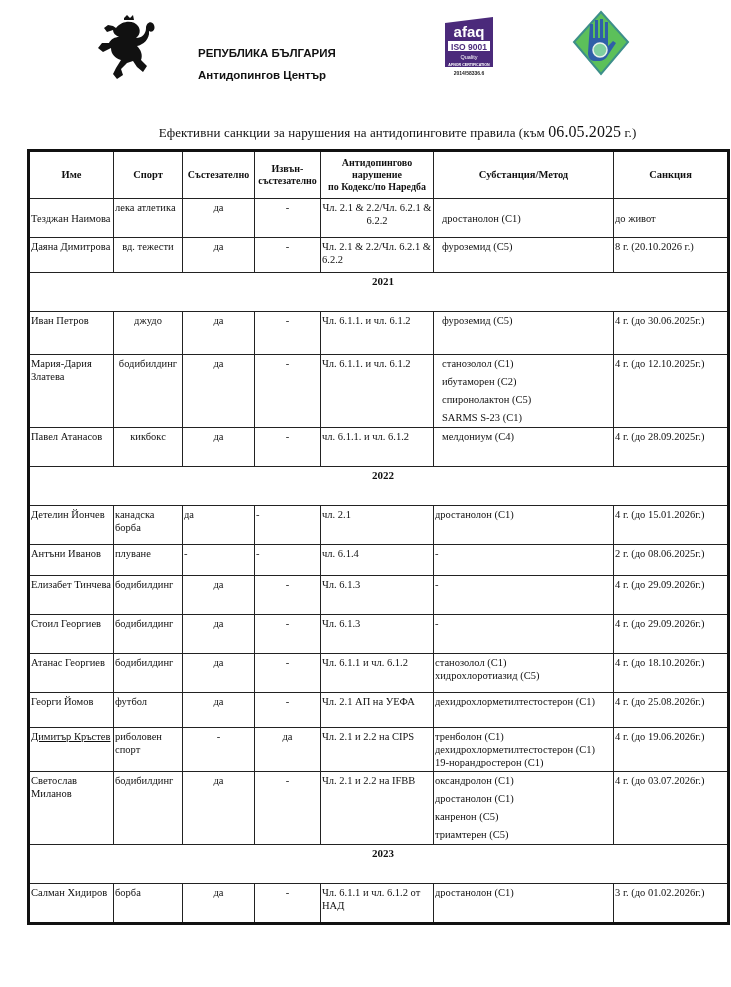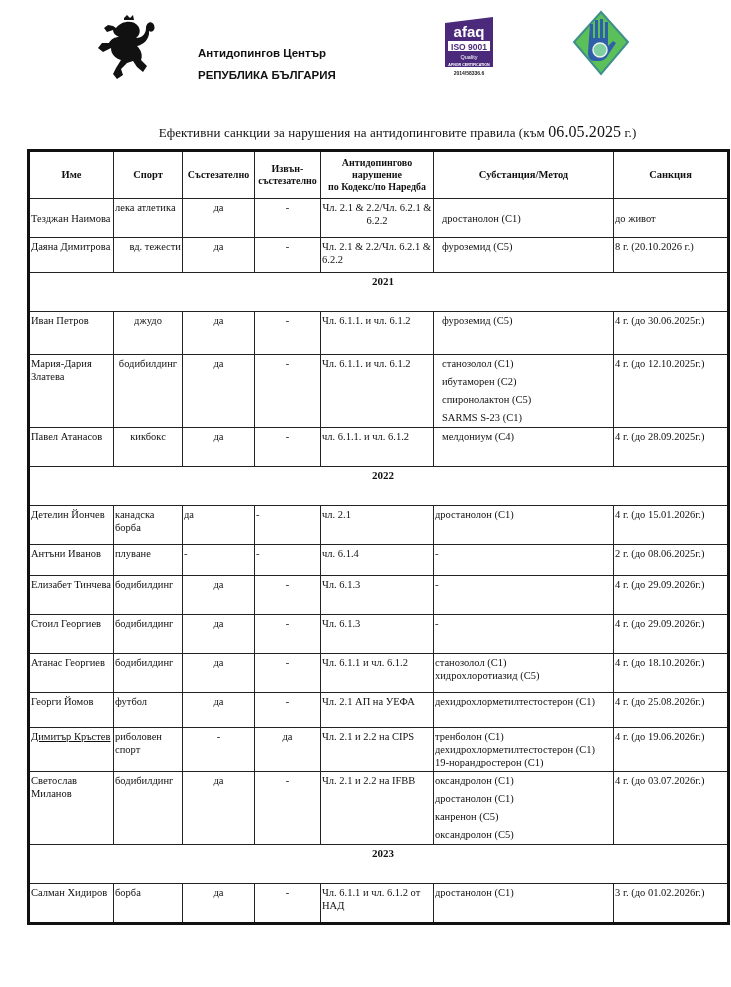--- a/index.html
+++ b/index.html
@@ -21,22 +21,22 @@
 </style>
 </head>
 <body>
 
 <div class="header">
   <svg class="coat" viewBox="0 0 64 72">
     <path d="M30 4 l3 -3 l3 3 l3 -3 l1 5 l-10 0 z" fill="#111"></path>
     <path d="M22 14 c6 -8 18 -8 22 -2 c3 4 2 9 -2 12 c6 0 10 -4 10 -10 c0 -6 6 -8 8 -3 c2 5 -2 8 -5 6 c1 8 -6 14 -12 15 c4 4 6 9 4 14 l6 6 l-4 6 l-6 -5 l-4 -6 l-6 2 l-6 6 l2 6 l-6 4 l-4 -5 l3 -6 l5 -8 c-6 -2 -10 -6 -10 -12 l-8 4 l-5 -4 l4 -5 l7 0 c2 -4 6 -6 10 -6 c-4 -2 -6 -4 -6 -7 l-6 2 l-3 -4 l4 -3 l5 1 z" fill="#111"></path>
   </svg>
   <div class="org">
+    <div>РЕПУБЛИКА БЪЛГАРИЯ</div>
     <div>Антидопингов Център</div>
-    <div>РЕПУБЛИКА БЪЛГАРИЯ</div>
   </div>
   <svg class="afaq" viewBox="0 0 56 62">
     <path d="M4 6 L52 0 L52 50 L4 50 Z" fill="#4b2a7b"></path>
     <text x="28" y="20" text-anchor="middle" fill="#fff" font-family="Liberation Sans, sans-serif" font-size="15" font-weight="bold">afaq</text>
     <rect x="7" y="24" width="42" height="10" fill="#fff"></rect>
     <text x="28" y="32.5" text-anchor="middle" fill="#4b2a7b" font-family="Liberation Sans, sans-serif" font-size="8.5" font-weight="bold">ISO 9001</text>
     <text x="28" y="42" text-anchor="middle" fill="#fff" font-family="Liberation Sans, sans-serif" font-size="5.5">Quality</text>
     <text x="28" y="48.5" text-anchor="middle" fill="#fff" font-family="Liberation Sans, sans-serif" font-size="3.6" font-weight="bold">AFNOR CERTIFICATION</text>
     <text x="28" y="58" text-anchor="middle" fill="#222" font-family="Liberation Sans, sans-serif" font-size="5" font-weight="bold">2014/58336.6</text>
   </svg>
@@ -86,21 +86,21 @@
         <td class="c" style="height: 34px;">да</td>
         <td class="c" style="height: 34px;">-</td>
         <td style="text-align: center; height: 34px;">Чл. 2.1 &amp; 2.2/Чл. 6.2.1 &amp; 6.2.2</td>
         <td style="padding-left: 8px; vertical-align: middle;">
           <span class="sub">дростанолон (C1)</span>
         </td>
         <td style="vertical-align: middle;">до живот</td>
       </tr>
       <tr>
         <td style="height: 30px;">Даяна Димитрова</td>
-        <td class="c" style="text-align: right; height: 30px;">вд. тежести</td>
+        <td class="c" style="text-align: center; height: 30px;">вд. тежести</td>
         <td class="c" style="height: 30px;">да</td>
         <td class="c" style="height: 30px;">-</td>
         <td style="height: 30px;">Чл. 2.1 &amp; 2.2/Чл. 6.2.1 &amp; 6.2.2</td>
         <td style="padding-left: 8px;">
           <span class="sub">фуроземид (С5)</span>
         </td>
         <td>8 г. (20.10.2026 г.)</td>
       </tr>
       <tr class="year">
         <td colspan="7" style="height: 34px; vertical-align: top;">2021</td>
@@ -227,21 +227,21 @@
       <tr>
         <td style="height: 68px;">Светослав Миланов</td>
         <td style="height: 68px;">бодибилдинг</td>
         <td class="c" style="height: 68px;">да</td>
         <td class="c" style="height: 68px;">-</td>
         <td style="height: 68px;">Чл. 2.1 и 2.2 на IFBB</td>
         <td>
           <span class="sub spaced">оксандролон (С1)</span>
           <span class="sub spaced">дростанолон (С1)</span>
           <span class="sub spaced">канренон (С5)</span>
-          <span class="sub">оксандролон (С5)</span>
+          <span class="sub">триамтерен (С5)</span>
         </td>
         <td>4 г. (до 03.07.2026г.)</td>
       </tr>
       <tr class="year">
         <td colspan="7" style="height: 34px; vertical-align: top;">2023</td>
       </tr>
       <tr>
         <td style="height: 34px;">Салман Хидиров</td>
         <td style="height: 34px;">борба</td>
         <td class="c" style="height: 34px;">да</td>

